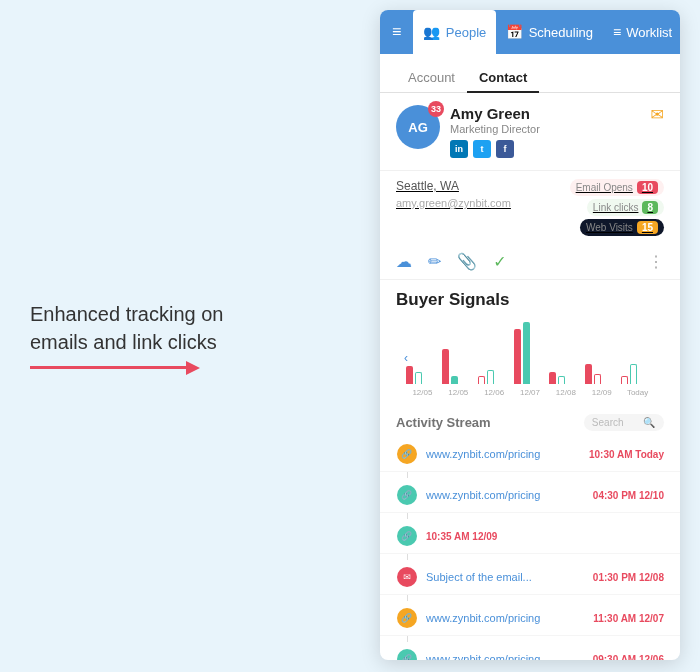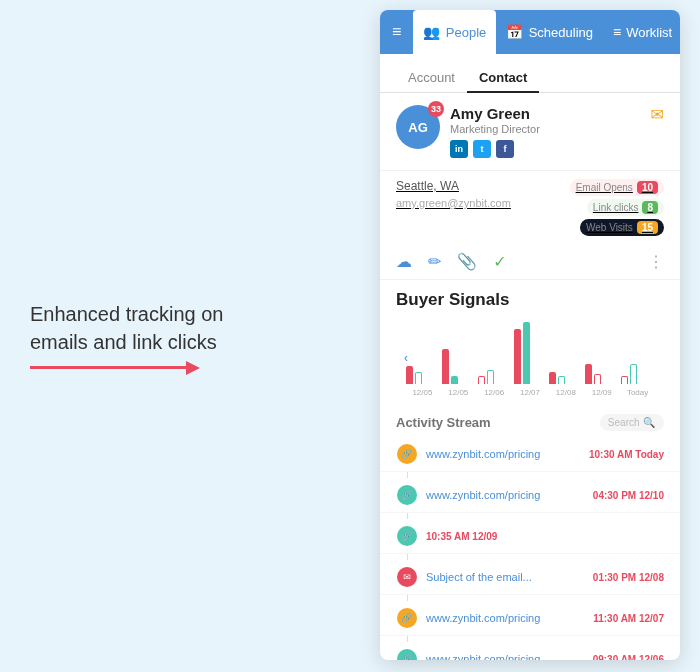--- a/index.html
+++ b/index.html
@@ -342,21 +342,21 @@
       font-weight: 700;
       color: #737373;
       flex: 1;
     }
     .search-box {
       display: flex;
       align-items: center;
       background: #f5f5f5;
       border-radius: 12px;
       padding: 3px 8px;
-      gap: 4px;
+      gap: 20px;
     }
     .search-placeholder {
       font-size: 10px;
       color: #bbb;
     }
     .search-icon-sm {
       font-size: 10px;
       color: #bbb;
     }
 

